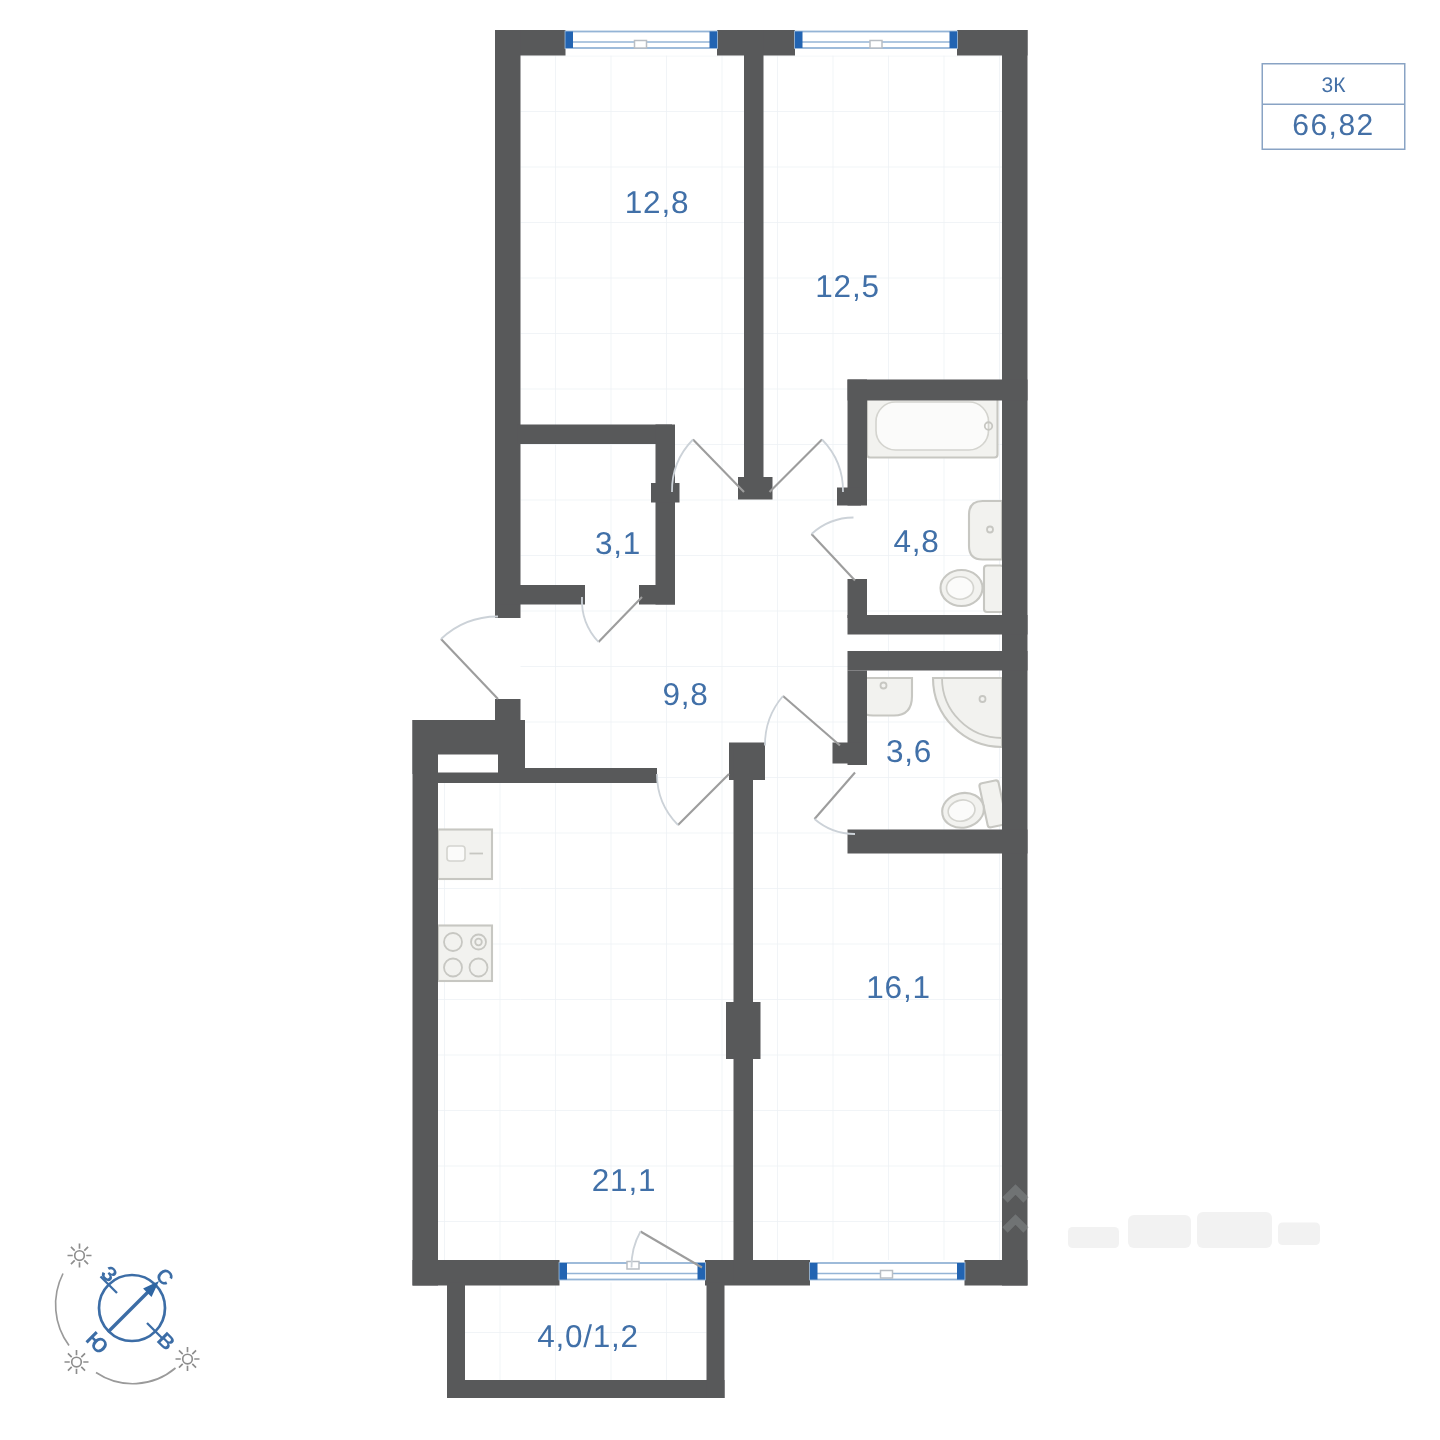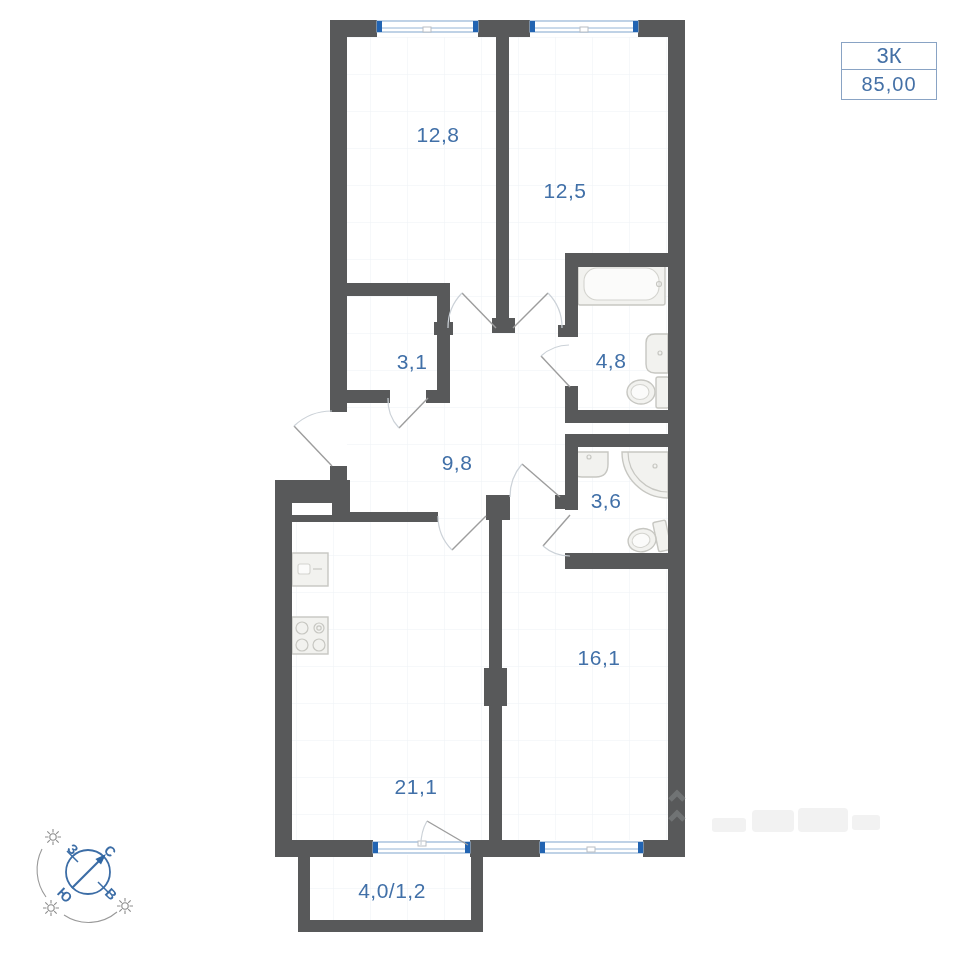--- a/index.html
+++ b/index.html
@@ -19,21 +19,21 @@
   .win-tick{fill:#fff;stroke:#b9bec4;stroke-width:1;}
   .room-label{font-size:21px;letter-spacing:.5px;text-anchor:middle;}
   .compass-stroke{stroke:#3c6da6;fill:none;}
   .compass-letter{font-size:14px;fill:#3c6da6;text-anchor:middle;font-weight:bold;}
   .sun circle,.sun path{stroke:#8d8d8d;fill:none;stroke-width:1.1;}
   .deco-arc{stroke:#9a9a9a;stroke-width:1.1;fill:none;}
   .wm-chevron{stroke:#85888a;stroke-width:5;fill:none;opacity:.55;}
   .wm-blob{fill:#f2f2f2;}
   .title-box{position:absolute;left:841px;top:42px;width:94px;background:#fff;
              border:1.5px solid #89a3c4;color:#4470a6;text-align:center;}
-  .title-cell-type{height:26px;line-height:26px;font-size:22px;border-bottom:1.5px solid #89a3c4;}
+  .title-cell-type{height:26px;line-height:26px;font-size:14px;border-bottom:1.5px solid #89a3c4;}
   .title-cell-area{height:29px;line-height:29px;font-size:20px;letter-spacing:1px;}
 </style>
 </head>
 <body>
 
 <div class="stage">
 
   <svg class="plan-svg" width="960" height="960" viewBox="0 0 960 960">
 
     <defs>
@@ -243,16 +243,16 @@
       <path class="wm-chevron" d="M670,820 L677,813 L684,820"></path>
       <rect class="wm-blob" x="712" y="818" width="34" height="14" rx="3"></rect>
       <rect class="wm-blob" x="752" y="810" width="42" height="22" rx="4"></rect>
       <rect class="wm-blob" x="798" y="808" width="50" height="24" rx="4"></rect>
       <rect class="wm-blob" x="852" y="815" width="28" height="15" rx="3"></rect>
     </g>
   </svg>
 
   <div class="title-box">
     <div class="title-cell-type">3К</div>
-    <div class="title-cell-area">85,00</div>
+    <div class="title-cell-area">66,82</div>
   </div>
 
 </div>
 
 </body></html>

